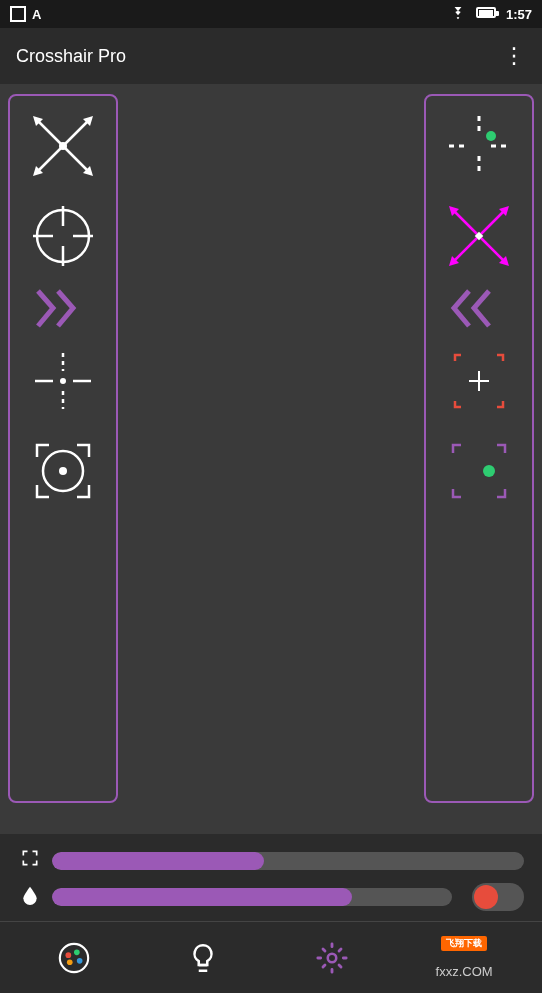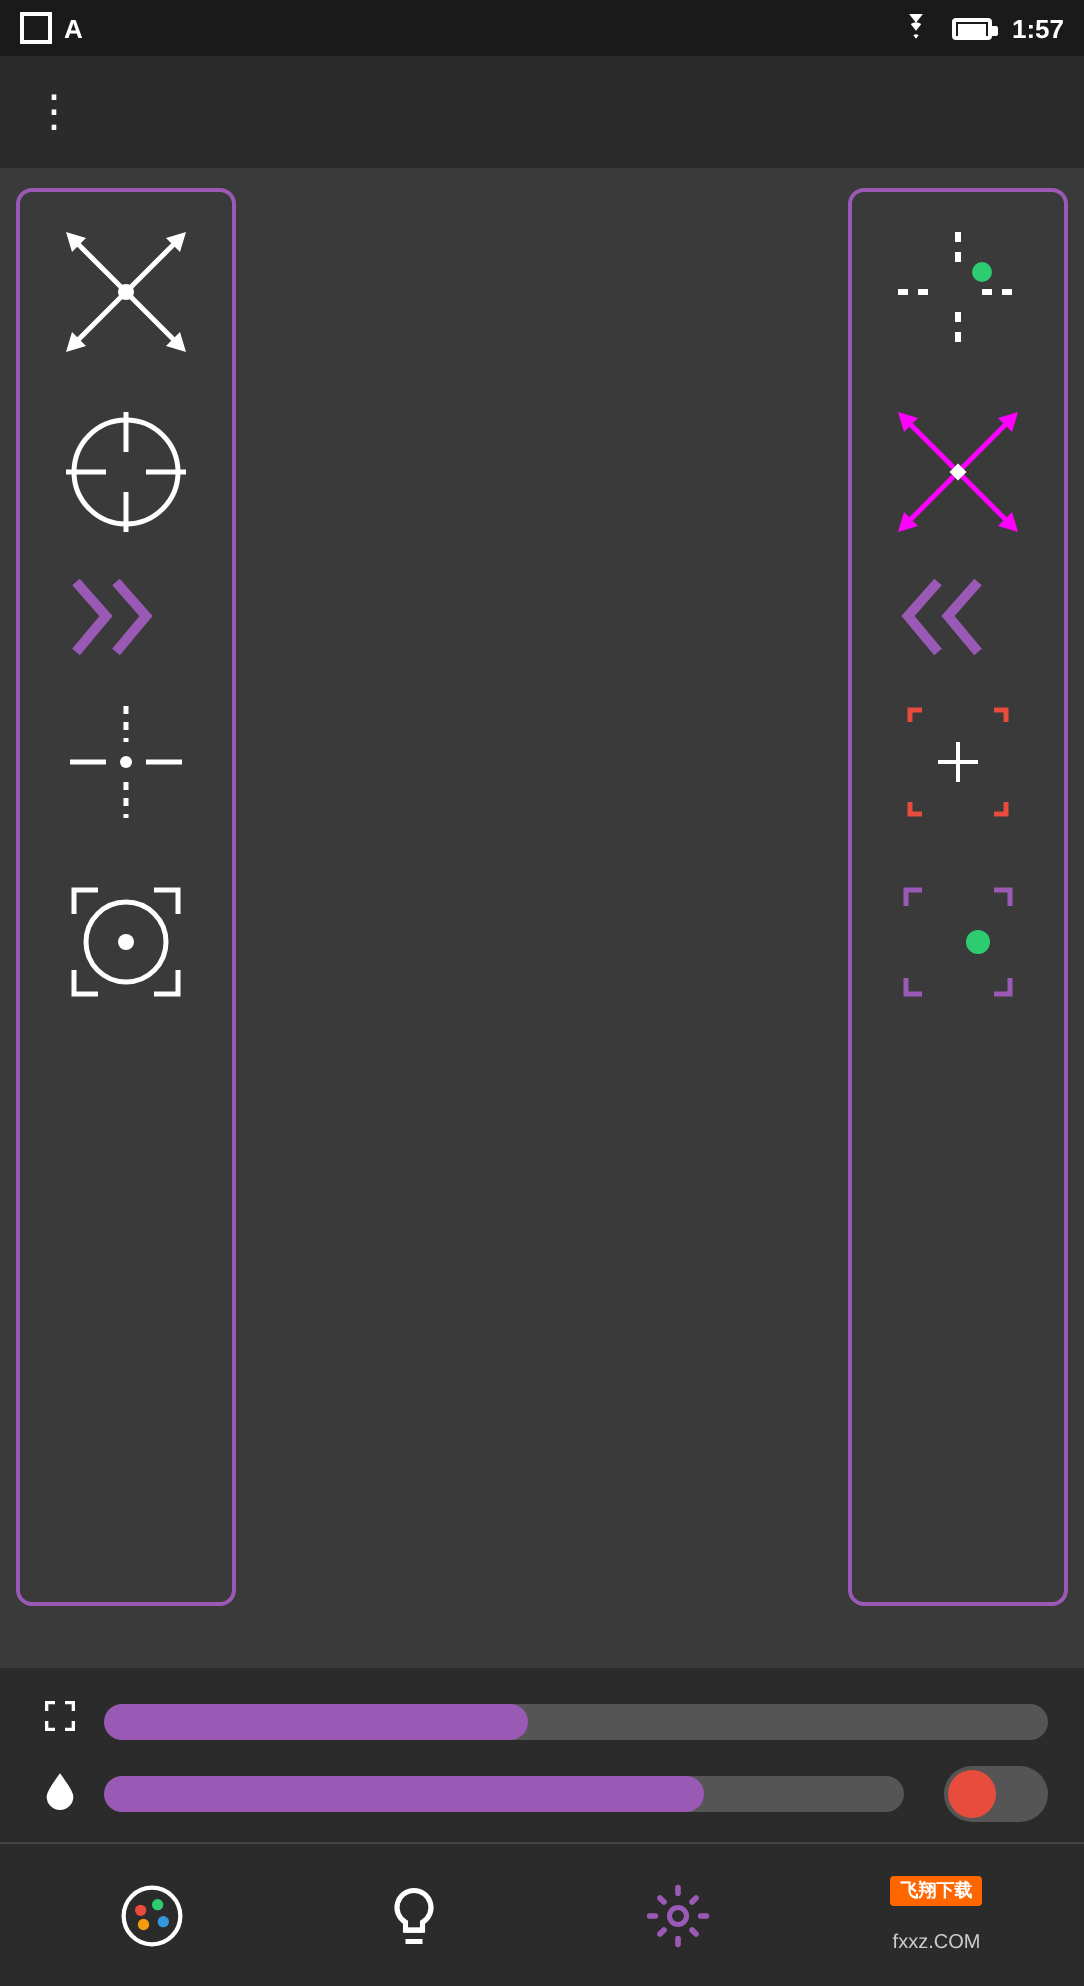--- a/index.html
+++ b/index.html
@@ -34,21 +34,21 @@
       border: 2px solid white;
       background: transparent;
     }
     .status-a {
       color: white;
       font-size: 13px;
       font-weight: bold;
     }
     .status-right {
       display: flex;
-      align-items: center;
+      align-items: flex-start;
       gap: 10px;
       color: white;
       font-size: 12px;
     }
     .battery-icon {
       width: 20px;
       height: 11px;
       border: 2px solid white;
       border-radius: 2px;
       position: relative;
@@ -250,20 +250,21 @@
     </svg>
 
     <div class="battery-icon">
       <div class="battery-fill"></div>
     </div>
     <span style="color:white;font-size:13px;font-weight:bold;">1:57</span>
   </div>
 </div>
 
 <div class="app-bar">
+  <span class="app-title">Crosshair Pro</span>
   <span class="more-icon">⋮</span>
 </div>
 
 <div class="main-content">
 
   <div class="left-panel">
 
     <div class="crosshair-item">
       <svg width="80" height="80" viewBox="0 0 80 80">
 
@@ -439,16 +440,16 @@
 
   <div class="nav-icon">
     <svg width="34" height="34" viewBox="0 0 24 24">
       <circle cx="12" cy="12" r="3" stroke="#9b59b6" stroke-width="1.8" fill="none"></circle>
       <path d="M12 2v2M12 20v2M2 12h2M20 12h2M5.64 5.64l1.41 1.41M16.95 16.95l1.41 1.41M5.64 18.36l1.41-1.41M16.95 7.05l1.41-1.41" stroke="#9b59b6" stroke-width="2" stroke-linecap="round"></path>
     </svg>
   </div>
 
   <div style="display:flex;flex-direction:column;align-items:center;justify-content:center;gap:13px;">
     <div style="background:#ff6600;color:white;font-size:9px;font-weight:bold;padding:1px 5px;border-radius:2px;">飞翔下载</div>
-    <div style="color:#ccc;font-size:10px;">fxxz.<span>COM</span></div>
+    <div style="color:#ccc;font-size:13px;">fxxz.<span>COM</span></div>
   </div>
 
 </div>
 
 </body></html>

